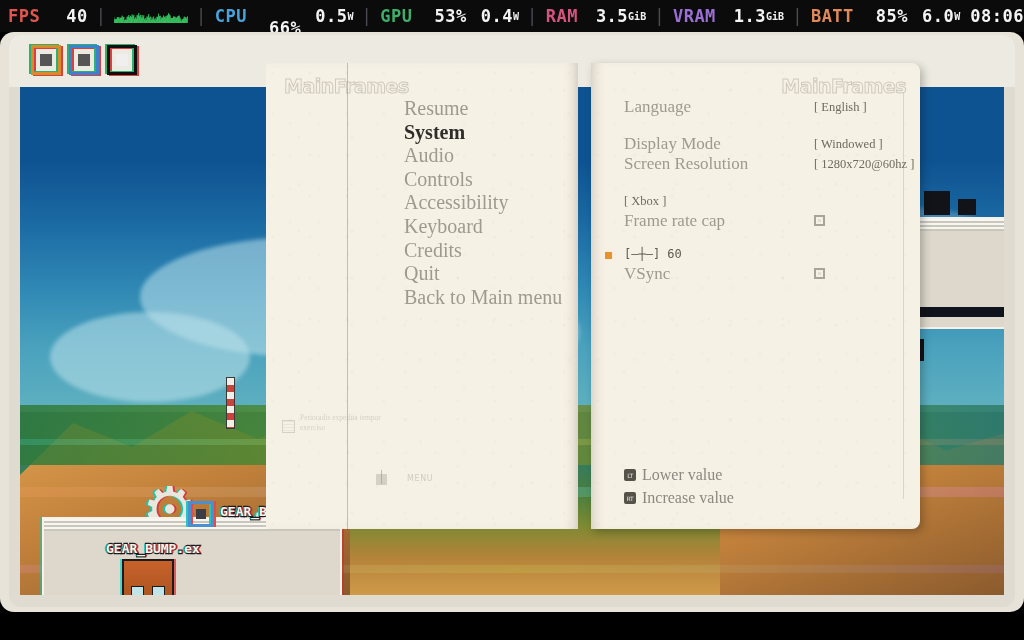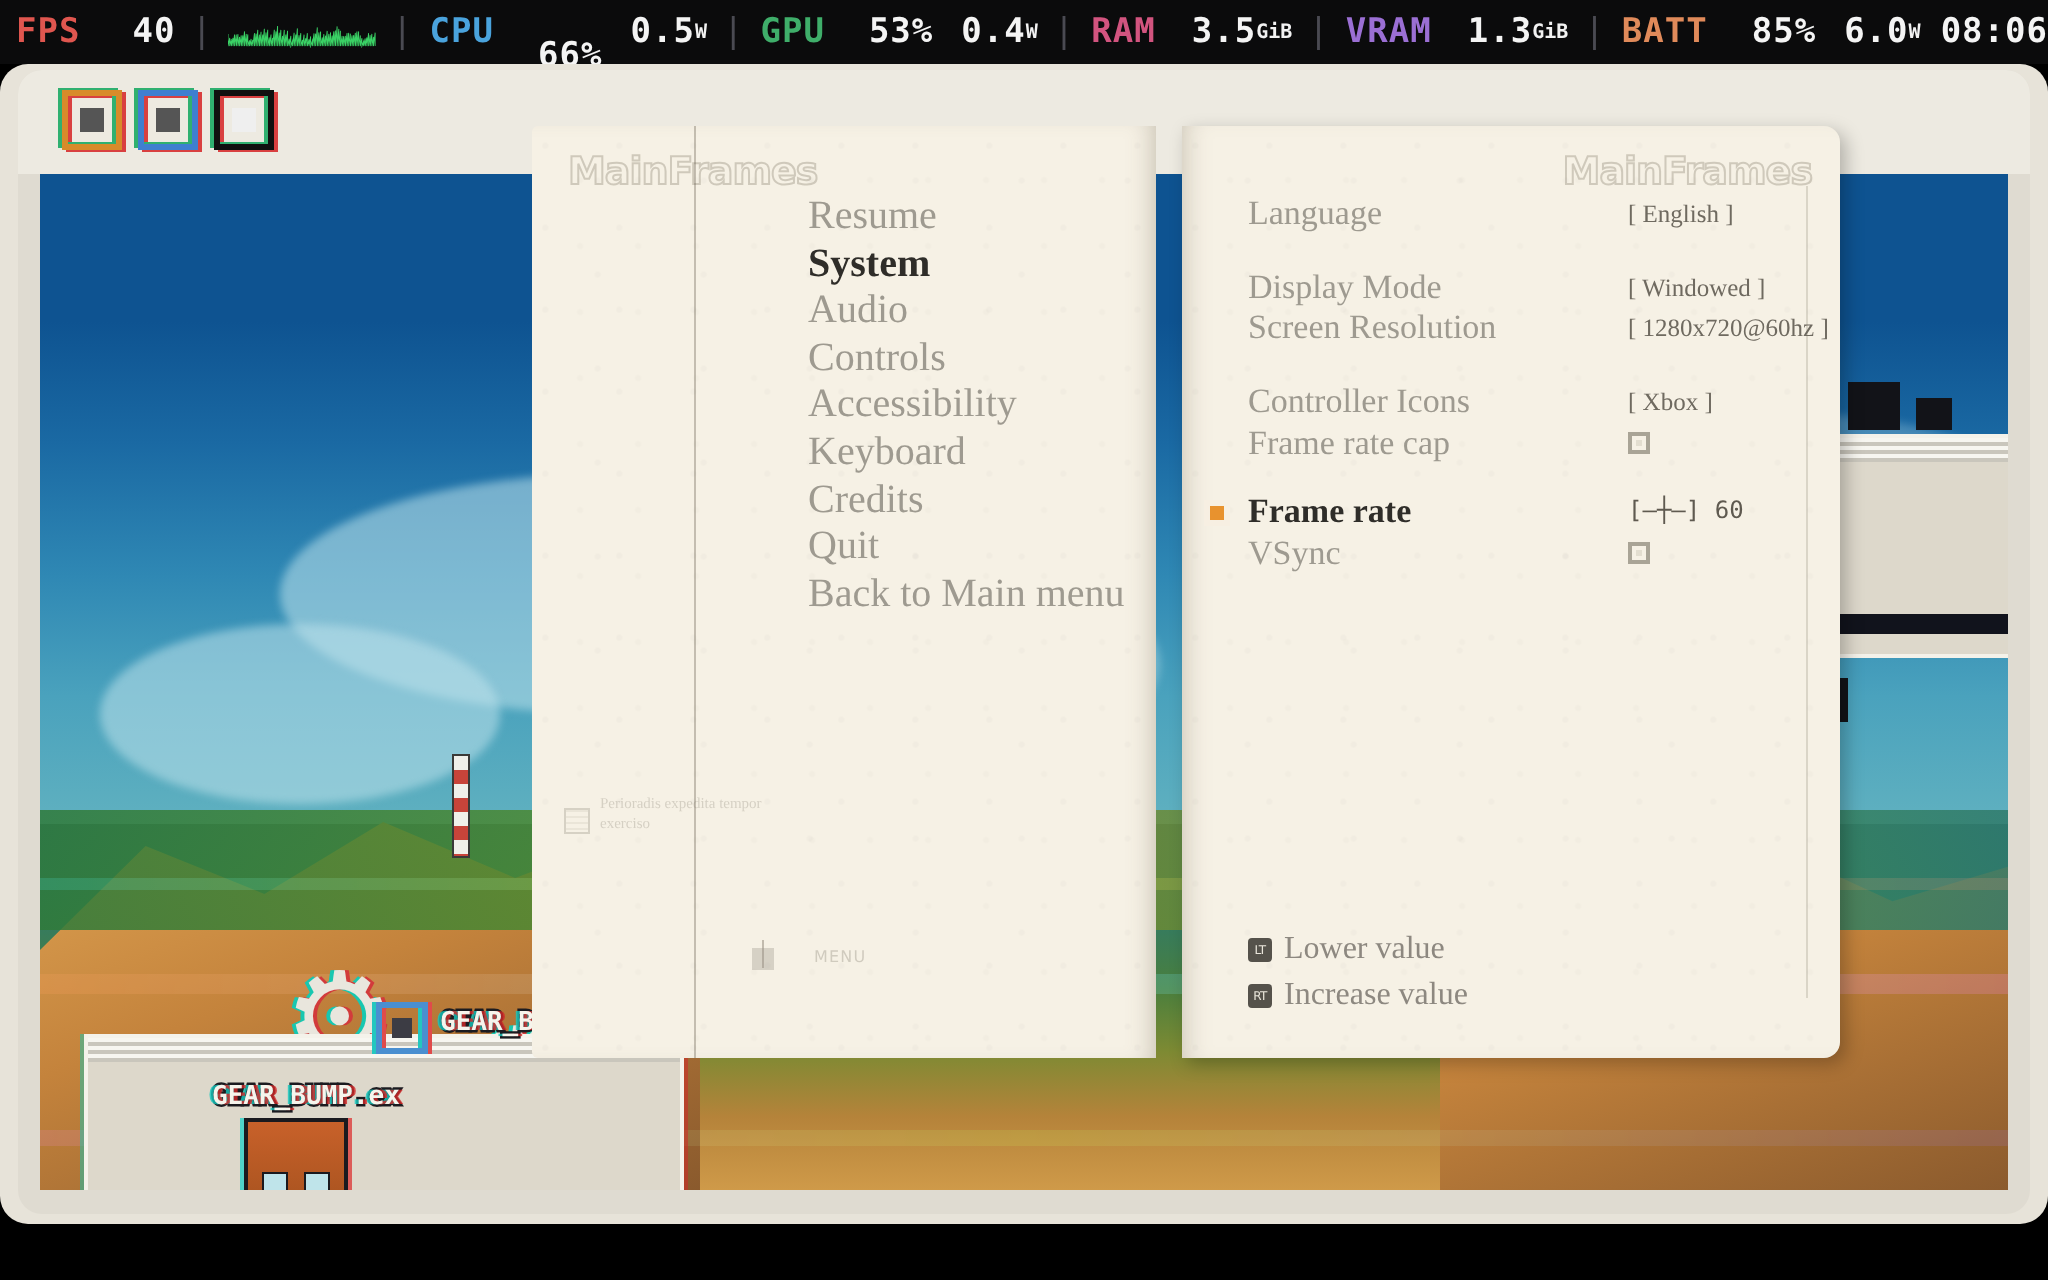--- a/index.html
+++ b/index.html
@@ -167,21 +167,21 @@
   #menu-list {
     position:absolute; left:138px; top:34px; width:170px;
     font-family:"Liberation Serif", serif;
     font-size:20px; line-height:1.18; color:#9e9a90;
   }
   #menu-list .mi { cursor:default; }
   #menu-list .mi.sel { color:#2f2d29; font-weight:bold; }
 
   
   #page-note {
-    position:absolute; left:16px; top:334px; width:120px;
+    position:absolute; left:16px; top:350px; width:120px;
     display:flex; gap:5px; align-items:flex-end;
     opacity:.30;
   }
   #page-note .nicon {
     width:13px; height:13px; flex:0 0 auto;
     border:1px solid #8e887a;
     background:repeating-linear-gradient(#cfcabc 0 1px, transparent 1px 3px);
   }
   #page-note .ntxt {
     font-family:"Liberation Serif", serif; font-size:7.5px;
@@ -420,36 +420,34 @@
           </div>
 
           <div class="srow">
             <div class="slabel">Screen Resolution</div>
             <div class="sval">[ 1280x720@60hz ]</div>
           </div>
 
           <div class="gap"></div>
 
           <div class="srow">
-            <div class="slabel">Controller Icons</div>
             <div class="sval">[ Xbox ]</div>
           </div>
 
           <div class="srow">
             <div class="slabel">Frame rate cap</div>
             <div class="sval">
               <span class="chk"></span>
             </div>
           </div>
 
           <div class="gap-sm"></div>
 
           <div class="srow sel">
             <span class="sel-box"></span>
-            <div class="slabel">Frame rate</div>
             <div class="sval slider">[—┼—] 60</div>
           </div>
 
           <div class="srow">
             <div class="slabel">VSync</div>
             <div class="sval">
               <span class="chk"></span>
             </div>
           </div>
 

